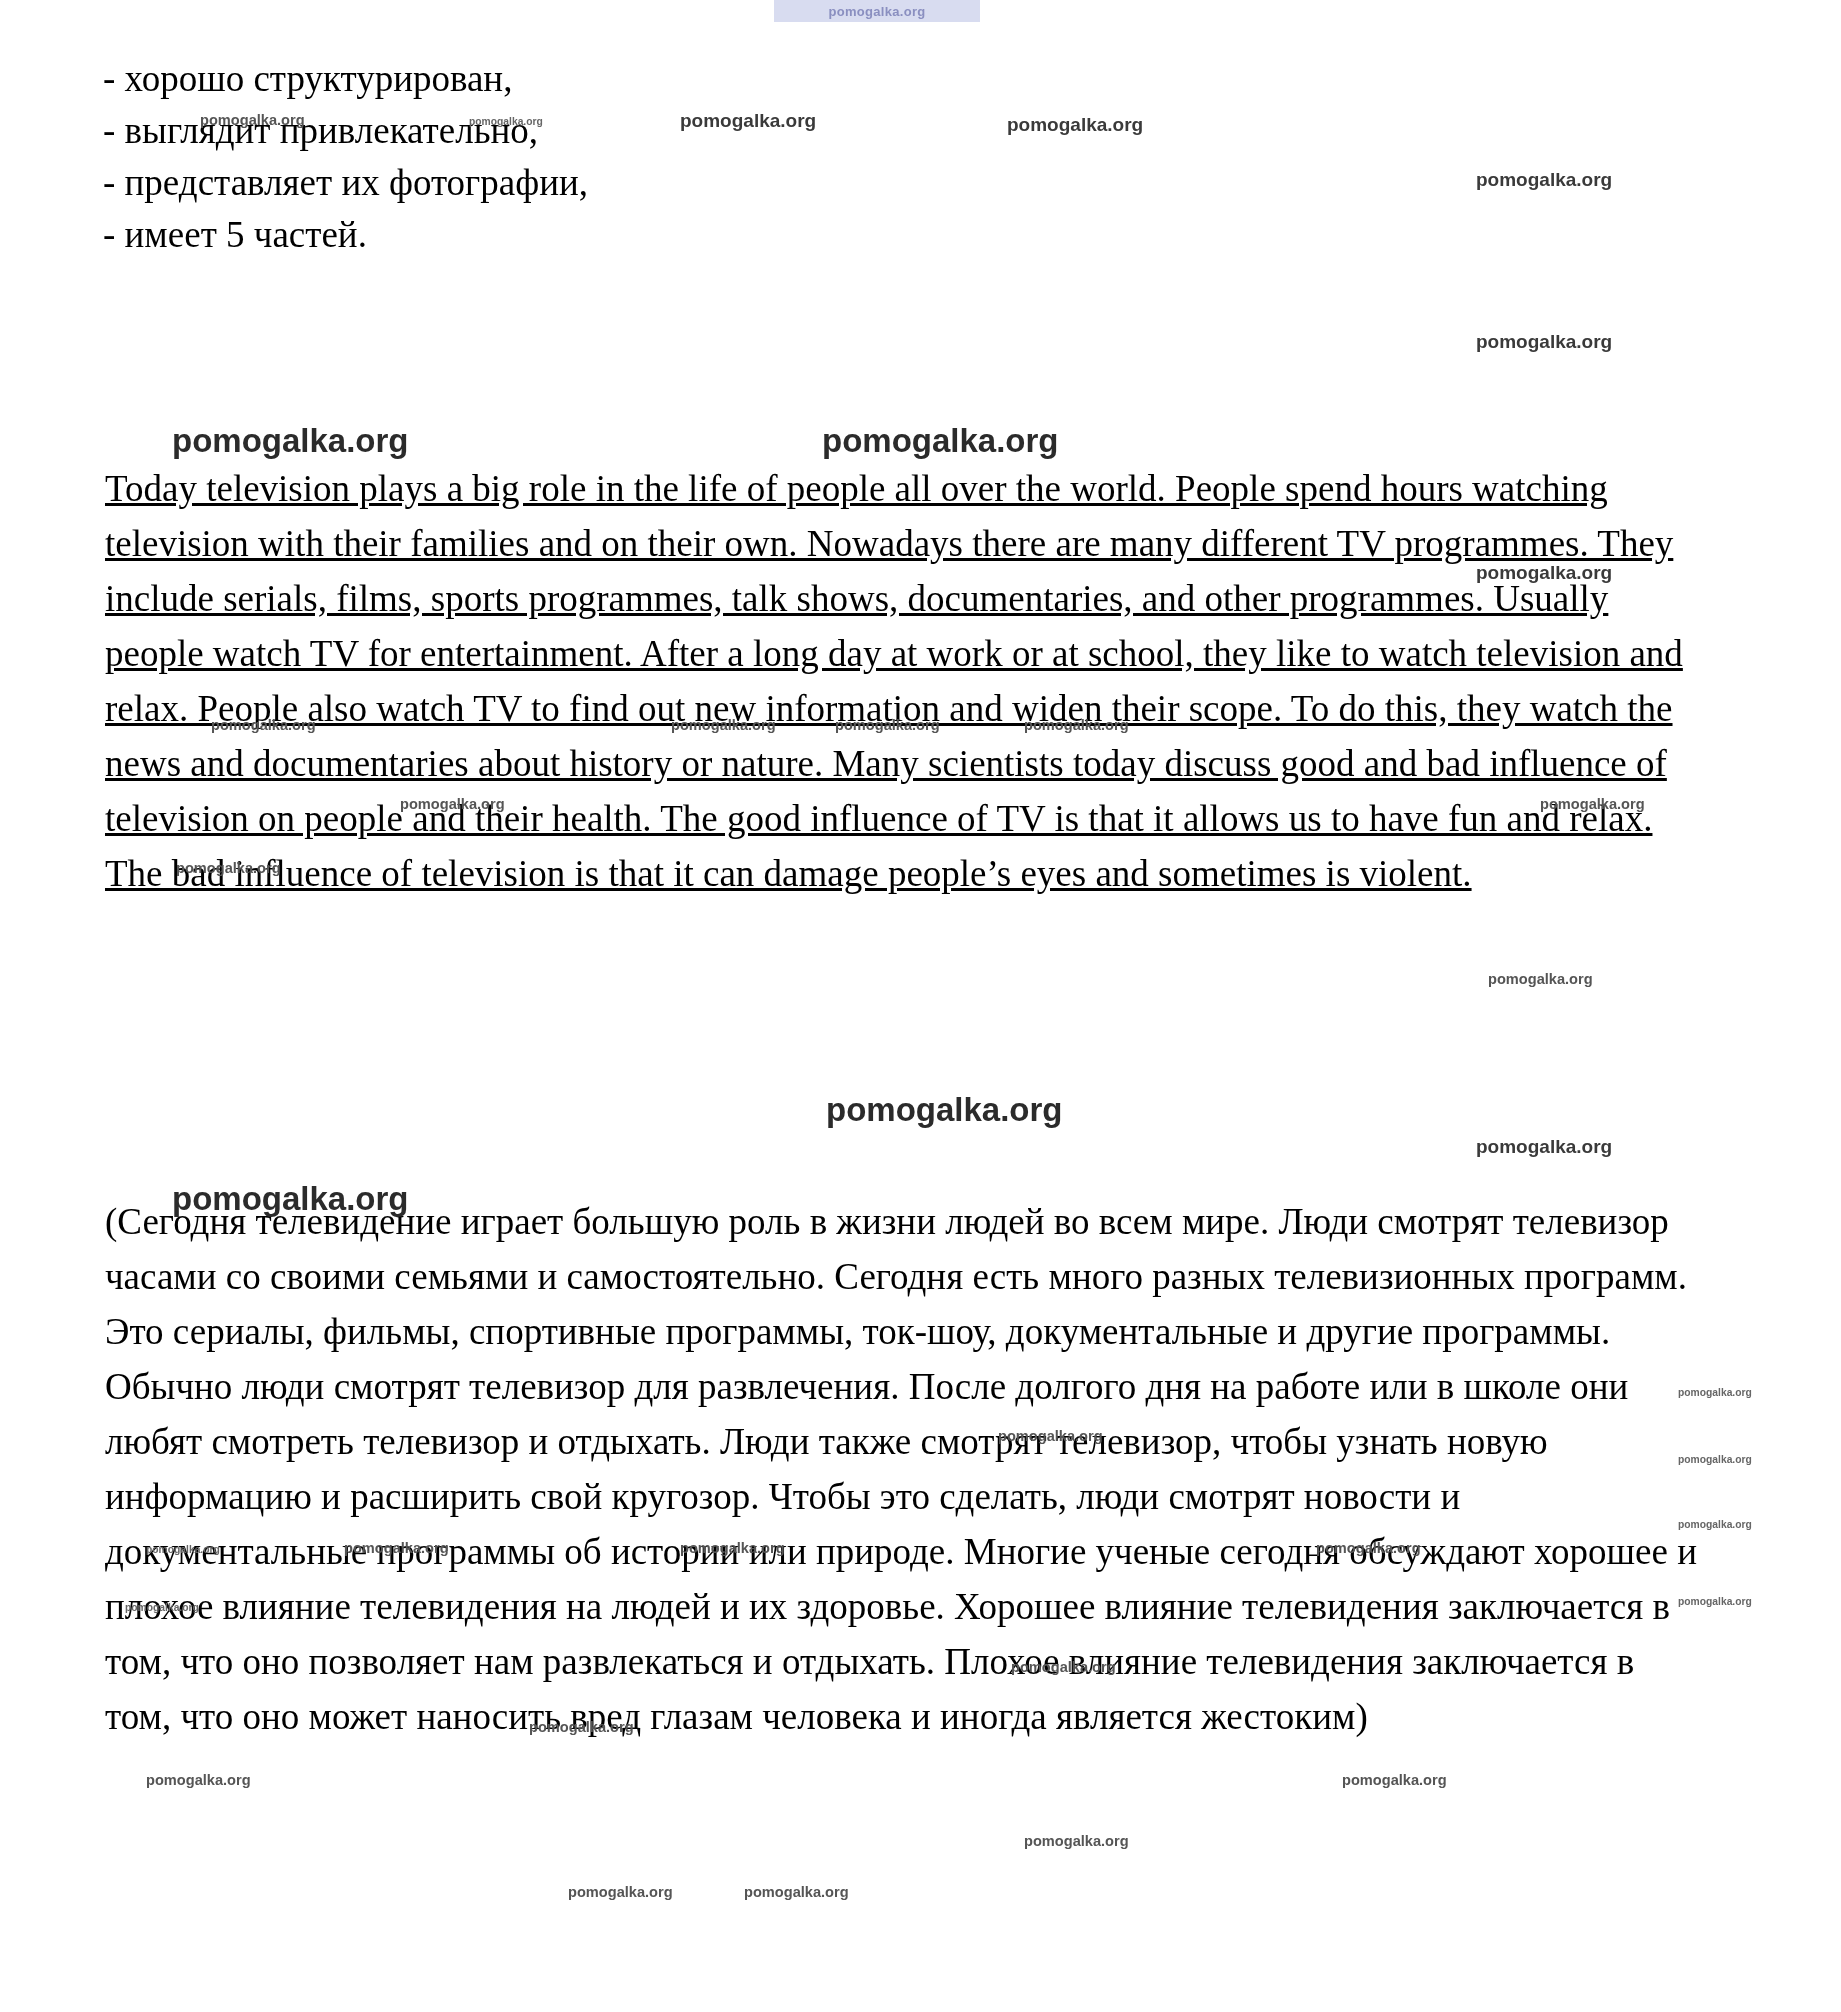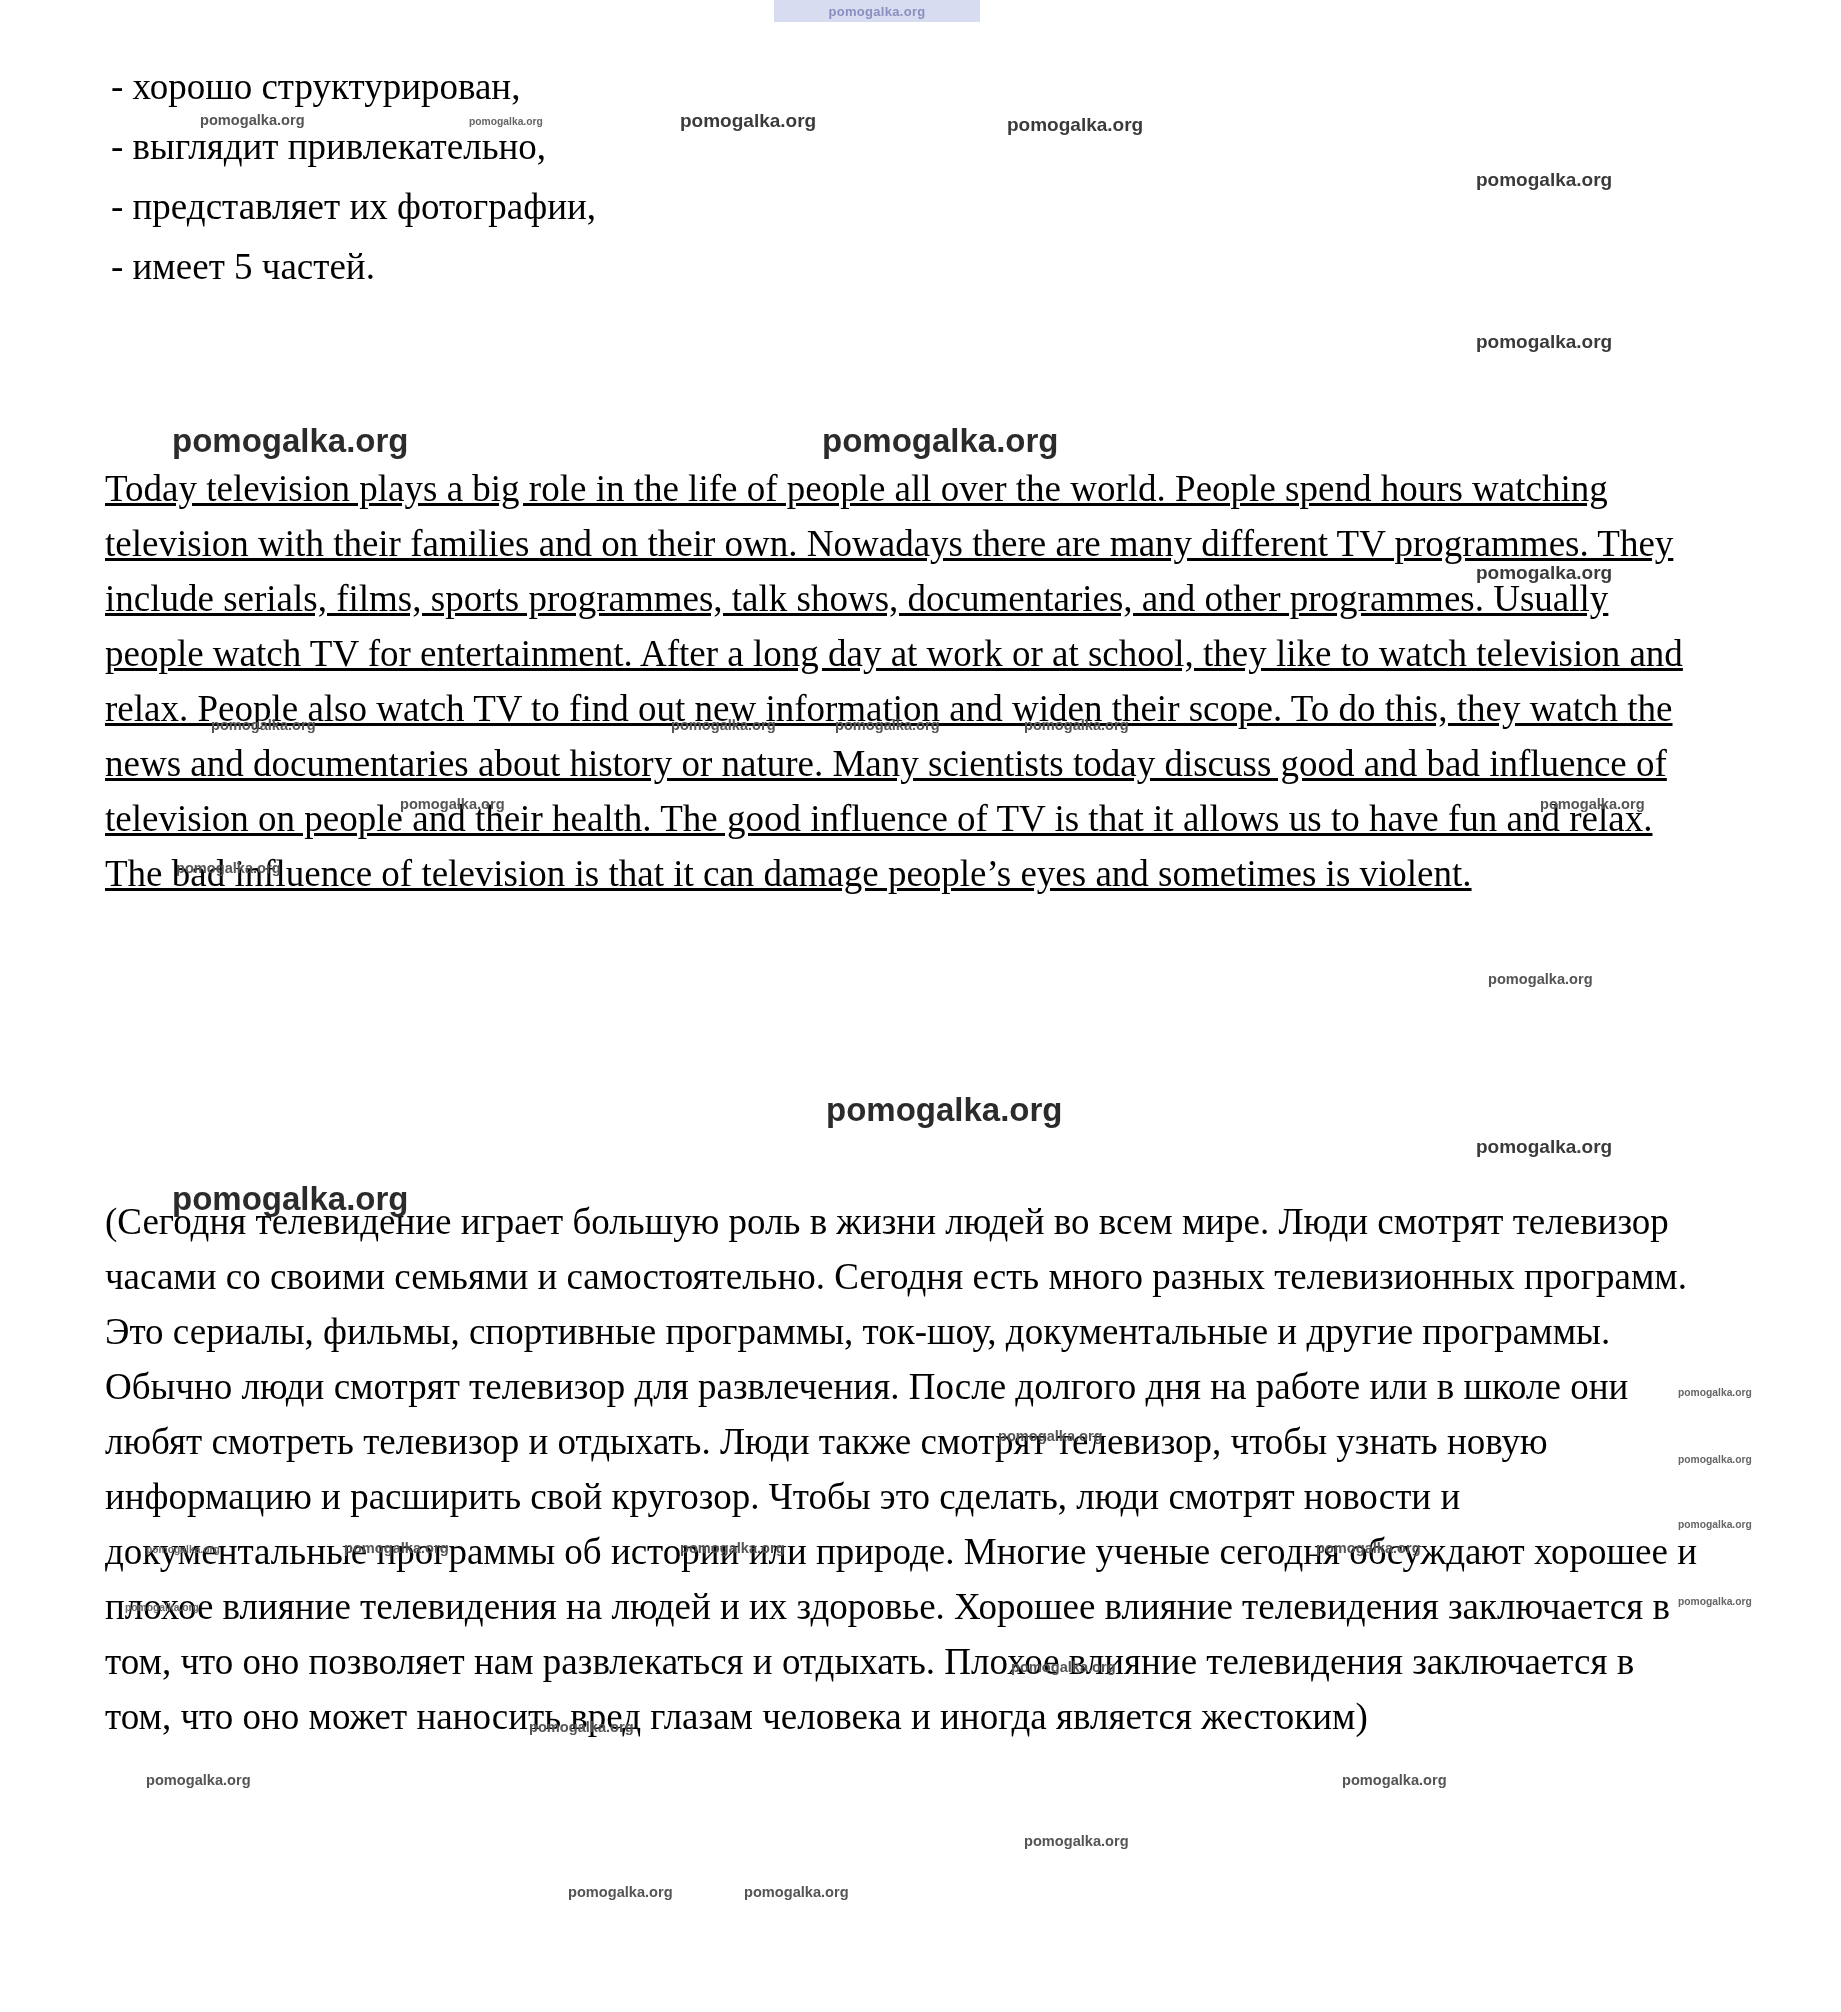--- a/index.html
+++ b/index.html
@@ -54,21 +54,21 @@
   
   .bullets {
     position: absolute;
     left: 103px;
     top: 53px;
     width: 1463px;
     font-size: 37px;
     line-height: 52px;
     white-space: nowrap;
   }
-  .bullets div { margin: 8px; padding: 0; }
+  .bullets div { margin: 0; padding: 0; }
 
   .para-en {
     position: absolute;
     left: 105px;
     top: 461px;
     width: 1579px;
     font-size: 37px;
     line-height: 55px;
     text-align: left;
     text-decoration: underline;

